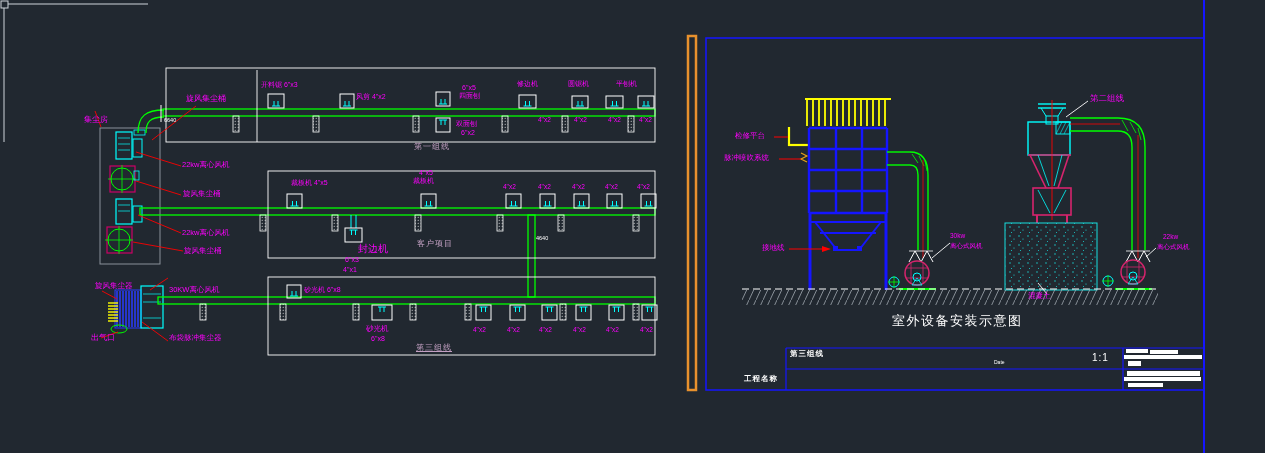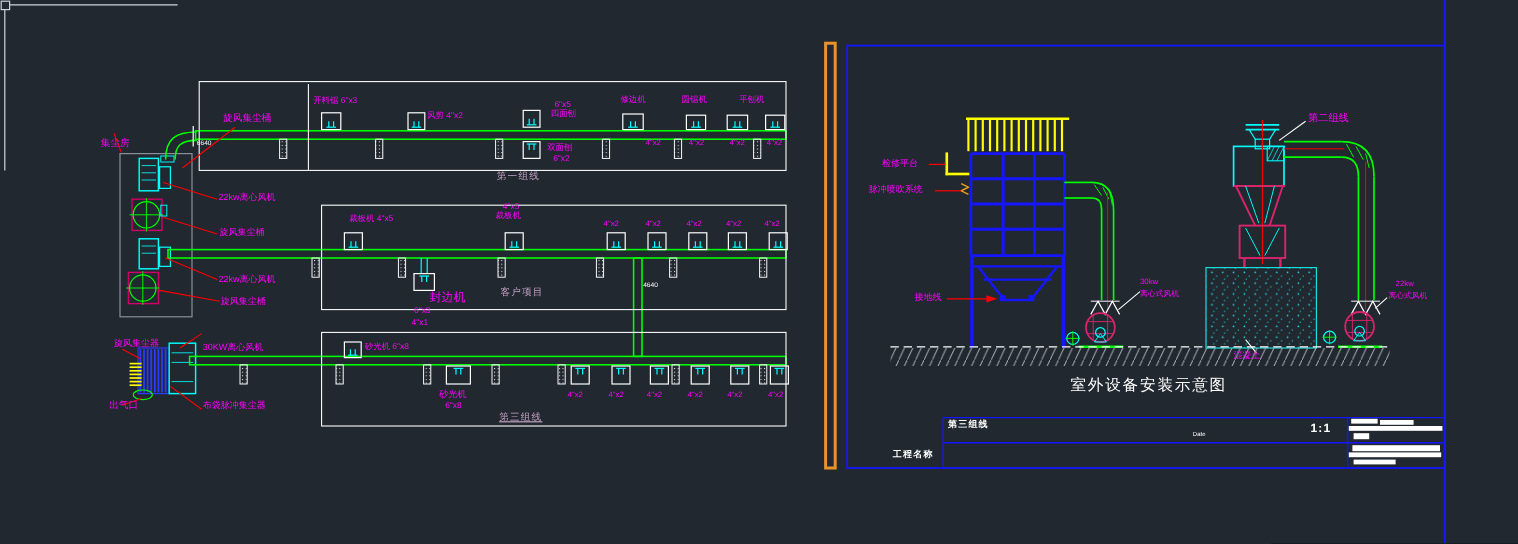--- a/index.html
+++ b/index.html
@@ -9,21 +9,21 @@
     font-family:"Liberation Sans",sans-serif;
   }
   #draw{position:absolute;left:0;top:0;}
   .lbl{position:absolute;line-height:1;white-space:nowrap;z-index:5;
        font-family:"Liberation Sans",sans-serif;}
   .lm{color:var(--magenta,#ff00ff);}
   .lt{color:var(--dim-magenta,#c2a0c2);letter-spacing:1px;}
   .ld{color:#fff;}
   .lw{color:#fff;}
   .ltb{color:#fff;font-weight:bold;letter-spacing:1px;}
-  .lscale{color:#fff;font-weight:bold;letter-spacing:1px;}
+  .lscale{color:#fff;font-weight:normal;letter-spacing:1px;}
   .ltitle{color:#fff;letter-spacing:1.5px;}
 </style>
 </head>
 <body>
 
 <div id="canvas" style="--background: #212830; --magenta: #ff00ff; --dim-magenta: #c2a0c2; --duct-green: #00ff00; --equipment-cyan: #00ffff; --frame-blue: #1515ff; --leader-red: #ff0000; --railing-yellow: #ffff00; --crimson: #d6246d; --orange-bar: #e8912d;">
 <svg id="draw" width="1265" height="453" viewBox="0 0 1265 453">
   <defs>
     <pattern id="hatch" width="7" height="15" patternUnits="userSpaceOnUse">
       <path d="M0,15 L7,0" stroke="#9fa8b0" stroke-width="0.8"></path>

